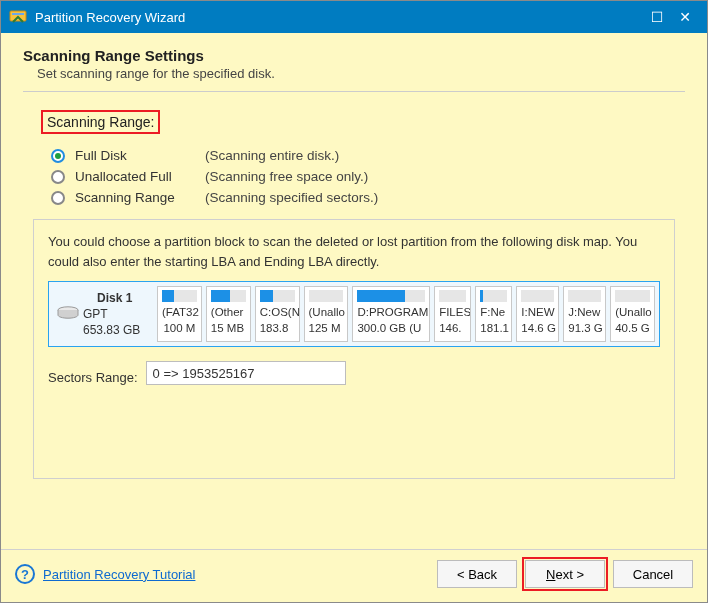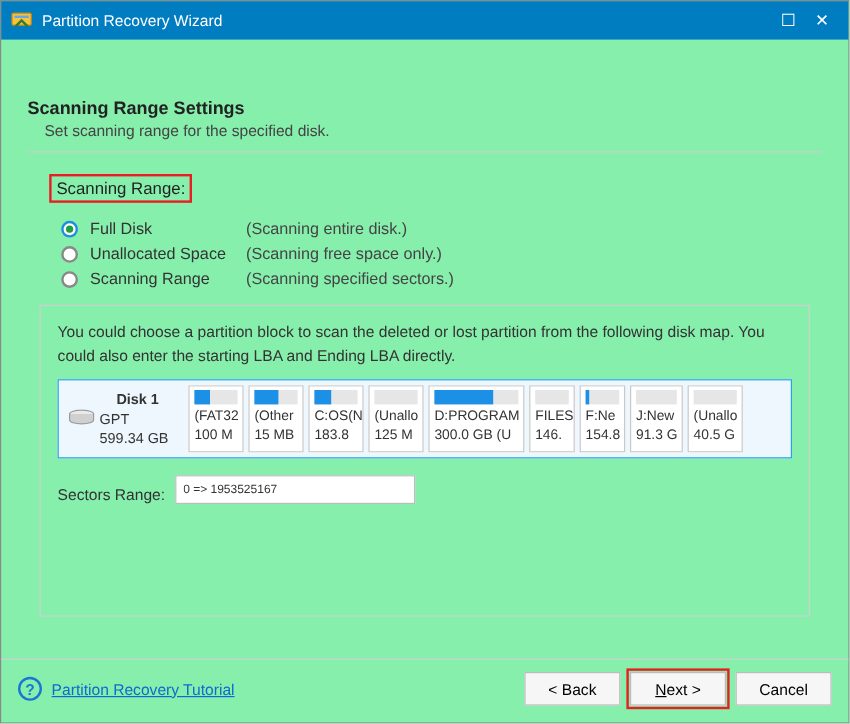--- a/index.html
+++ b/index.html
@@ -1,22 +1,21 @@
 <!DOCTYPE html>
 <html><head>
 <meta charset="utf-8">
 <style>
   * { box-sizing: border-box; font-family: "Segoe UI", Tahoma, sans-serif; }
   body { margin: 0; background: #ffffff; }
   .window {
     width: 708px; height: 603px;
     border: 1px solid #8a8a8a;
     display: flex; flex-direction: column;
-    background: #86efac;
-    gap: 35px;
+    background: #fef9c3;
   }
   .titlebar {
     height: 32px; background: #007cc1; color: #fff;
     display: flex; align-items: center;
     padding: 0 8px; font-size: 13px;
   }
   .titlebar .appicon {
     width: 18px; height: 18px; margin-right: 8px;
     display:flex; align-items:center; justify-content:center;
   }
@@ -71,21 +70,21 @@
     padding:3px 4px 0 4px; font-size:11.5px; line-height:1.35;
     overflow:hidden; white-space:nowrap; text-align:left;
     min-width:20px;
   }
   .pbar { height:12px; background:#e6e6e6; position:relative; margin-bottom:3px;}
   .pfill { position:absolute; left:0; top:0; bottom:0; background:#1c90e6; }
 
   .sectors-row { display:flex; align-items:flex-end; margin-top:14px; font-size:13px;}
   .sectors-row label { margin-right:8px; }
   .sectors-row input {
-    width: 200px; height:24px; font-size:10px; padding:0 6px;
+    width: 200px; height:24px; font-size:13px; padding:0 6px;
     border:1px solid #bdbdbd; background:#fff; color:#333;
   }
 
   .footer {
     border-top:1px solid #d0d0d0; padding:10px 14px 14px 14px;
     display:flex; align-items:center;
   }
   .help {
     width:20px; height:20px; border:2px solid #1a77d4; border-radius:50%;
     color:#1a77d4; font-weight:700; font-size:13px;
@@ -128,21 +127,21 @@
 
     <div class="radio-row">
       <span class="radio">
           <span class="dot"></span>
         </span>
       <span class="radio-name">Full Disk</span>
       <span class="radio-desc">(Scanning entire disk.)</span>
     </div>
     <div class="radio-row">
       <span class="radio off"></span>
-      <span class="radio-name">Unallocated Space</span>
+      <span class="radio-name">Unallocated Full</span>
       <span class="radio-desc">(Scanning free space only.)</span>
     </div>
     <div class="radio-row">
       <span class="radio off"></span>
       <span class="radio-name">Scanning Range</span>
       <span class="radio-desc">(Scanning specified sectors.)</span>
     </div>
 
     <div class="panel">
       <div class="panel-desc">You could choose a partition block to scan the deleted or lost partition from the following disk map. You could also enter the starting LBA and Ending LBA directly.</div>
@@ -151,25 +150,25 @@
         <div class="diskinfo">
           <span class="diskicon">
             <svg width="22" height="14" viewBox="0 0 22 14">
               <ellipse cx="11" cy="4" rx="10" ry="3.2" fill="#e9e9e9" stroke="#9a9a9a"></ellipse>
               <path d="M1 4v5c0 1.8 4.5 3.2 10 3.2s10-1.4 10-3.2V4" fill="#d0d0d0" stroke="#9a9a9a"></path>
             </svg>
           </span>
           <span>
             <span class="disktitle">Disk 1</span><br>
             <span>GPT</span><br>
-            <span>599.34 GB</span>
+            <span>653.83 GB</span>
           </span>
         </div>
         <div id="partitions" style="display:flex; flex:1; overflow:hidden;">
-            <div class="partblk" style="width: 46px;">
+            <div class="partblk" style="width: 46px; text-align: center;">
               <div class="pbar">
                 <div class="pfill" style="width:35%"></div>
               </div>
               <div>(FAT32</div>
               <div>100 M</div>
             </div>
             <div class="partblk" style="width: 46px;">
               <div class="pbar">
                 <div class="pfill" style="width:55%"></div>
               </div>
@@ -202,21 +201,28 @@
                 <div class="pfill" style="width:0%"></div>
               </div>
               <div>FILES</div>
               <div>146.</div>
             </div>
             <div class="partblk" style="width: 38px;">
               <div class="pbar">
                 <div class="pfill" style="width:12%"></div>
               </div>
               <div>F:Ne</div>
-              <div>154.8</div>
+              <div>181.1</div>
+            </div>
+            <div class="partblk" style="width: 44px;">
+              <div class="pbar">
+                <div class="pfill" style="width:0%"></div>
+              </div>
+              <div>I:NEW</div>
+              <div>14.6 G</div>
             </div>
             <div class="partblk" style="width: 44px;">
               <div class="pbar">
                 <div class="pfill" style="width:0%"></div>
               </div>
               <div>J:New</div>
               <div>91.3 G</div>
             </div>
             <div class="partblk" style="width: 46px;">
               <div class="pbar">

